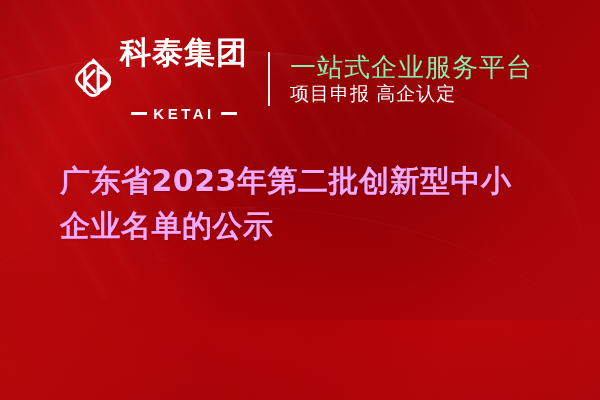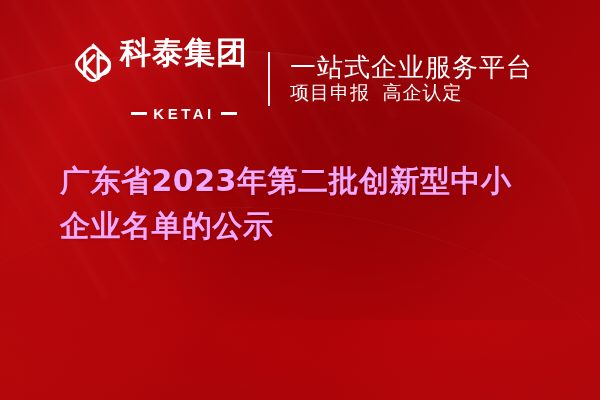--- a/index.html
+++ b/index.html
@@ -112,21 +112,21 @@
     top: 34px;
     width: 600px;
     height: 90px;
     display: flex;
     align-items: center;
     justify-content: center;
   }
 
   #brand-lockup {
     display: flex;
-    align-items: flex-start;
+    align-items: center;
     gap: 1px;
   }
 
   #logo-mark {
     width: 52px;
     height: 54px;
     flex: 0 0 auto;
   }
 
   #brand-wordmark {
@@ -180,32 +180,32 @@
   }
 
   #tagline-block {
     display: flex;
     flex-direction: column;
     gap: 3px;
   }
   #tagline-main {
     font-size: 26px;
     line-height: 1.08;
-    color: #ffffff;
+    color: #86efac;
     white-space: nowrap;
     letter-spacing: 1px;
     font-family: "DejaVu Sans", "Liberation Sans", sans-serif;
   }
   #tagline-sub {
     font-size: 19px;
     line-height: 1.1;
     color: #ffffff;
     white-space: nowrap;
     letter-spacing: 1px;
-    font-family: Liberation Mono, monospace;
+    font-family: Liberation Sans, sans-serif;
   }
 
   
   #title {
     position: absolute;
     left: 60px;
     top: 158px;
     width: 480px;
     color: #f0abfc;
     font-weight: bold;

